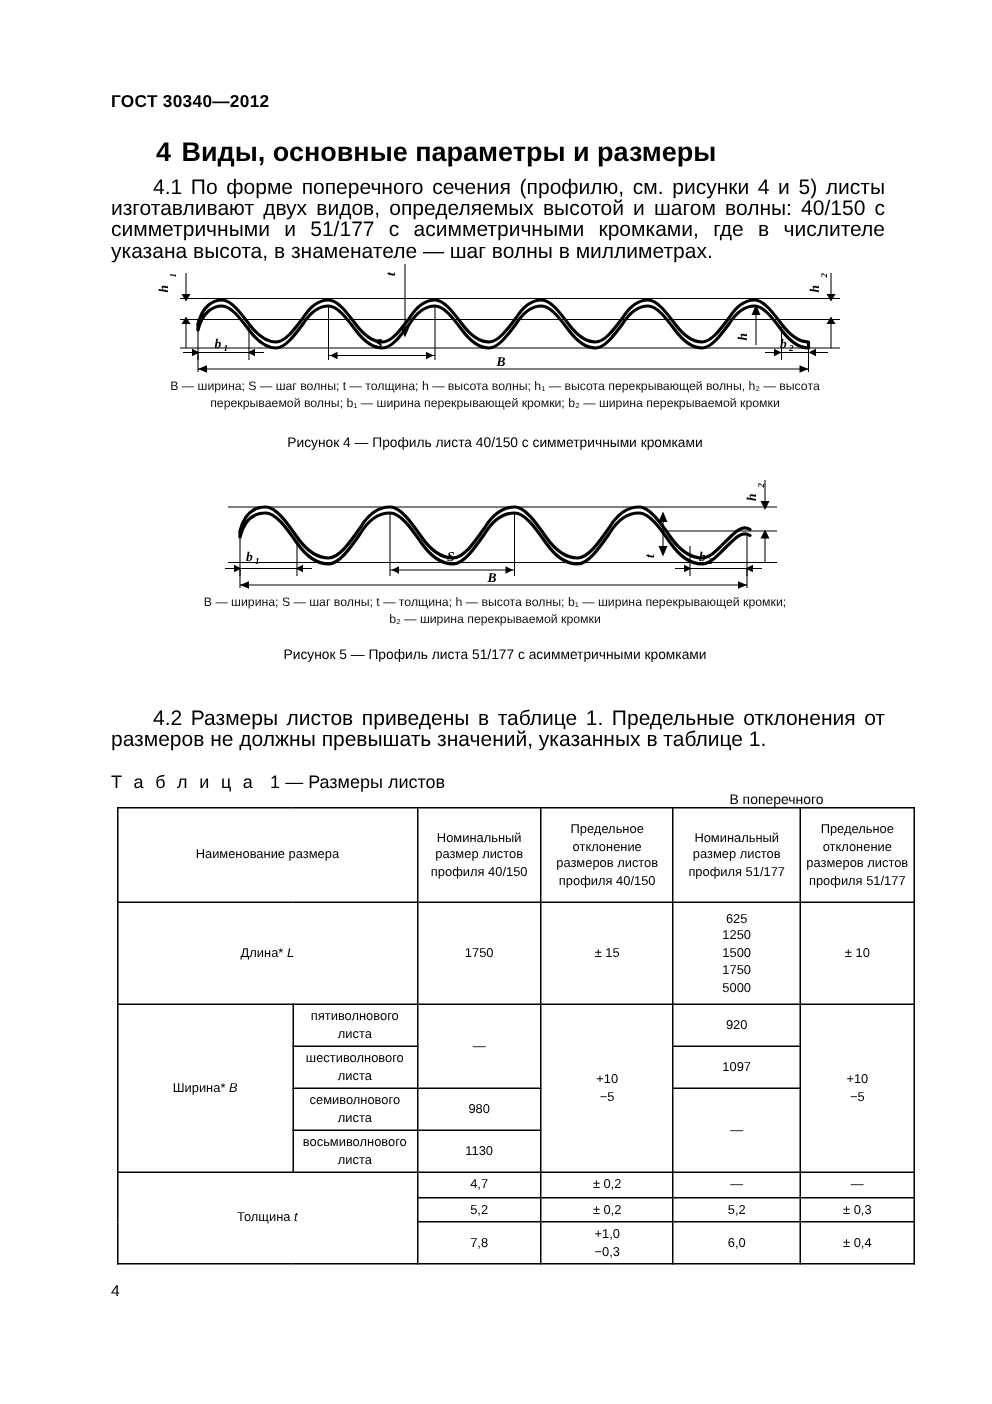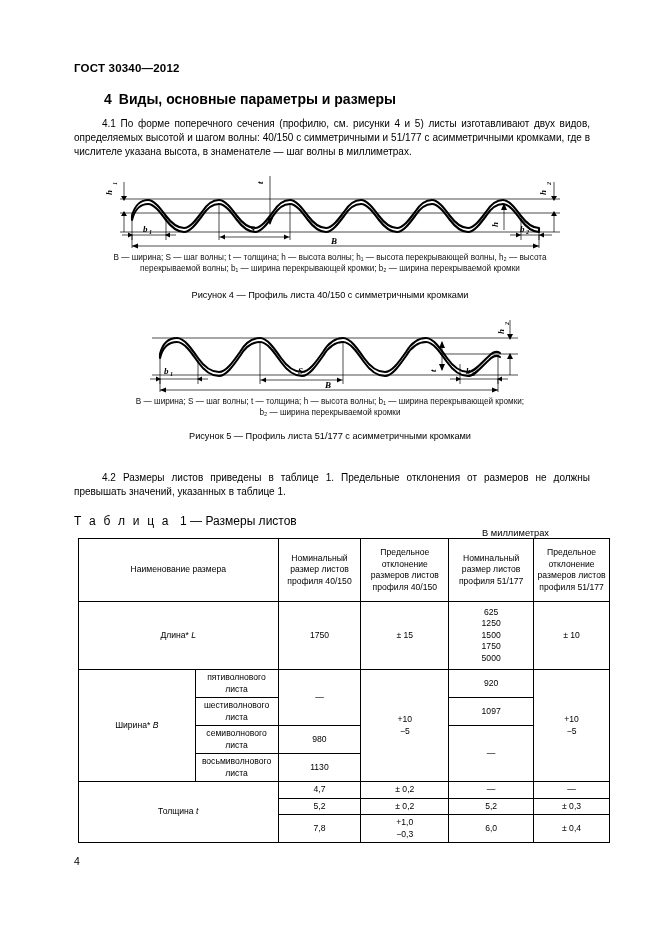--- a/index.html
+++ b/index.html
@@ -27,27 +27,27 @@
     left: 74px;
     top: 62px;
     font-size: 11.5px;
     font-weight: bold;
     letter-spacing: 0.2px;
   }
   .section-title {
     position: absolute;
     left: 104px;
     top: 91px;
-    font-size: 14px;
+    font-size: 18px;
     font-weight: bold;
   }
   .section-title .num { margin-right: 7px; }
   .para {
     position: absolute;
-    font-size: 10px;
+    font-size: 14px;
     line-height: 14.2px;
     text-align: justify;
     color: #000;
   }
   .para-41 {
     left: 74px;
     top: 117px;
     width: 516px;
     text-indent: 28px;
   }
@@ -321,21 +321,21 @@
 
   <div class="fig-label" style="left:50px; top:431px;">Рисунок 5 — Профиль листа 51/177 с асимметричными кромками</div>
 
   <div class="para para-42">4.2  Размеры листов приведены в таблице 1. Предельные отклонения от размеров не должны превышать значений, указанных в таблице 1.</div>
 
   <div class="table-caption">
     <span class="spaced">Т а б л и ц а</span>
     <span style="margin-left:6px;">1 — Размеры листов</span>
   </div>
 
-  <div class="units-note">В миллиметрах</div>
+  <div class="units-note">В поперечного</div>
 
   <table class="dims">
     <colgroup>
       <col style="width:117px">
         <col style="width:83px">
         <col style="width:83px">
       <col style="width:88px">
         <col style="width:85px">
         <col style="width:76px">
     </colgroup>

